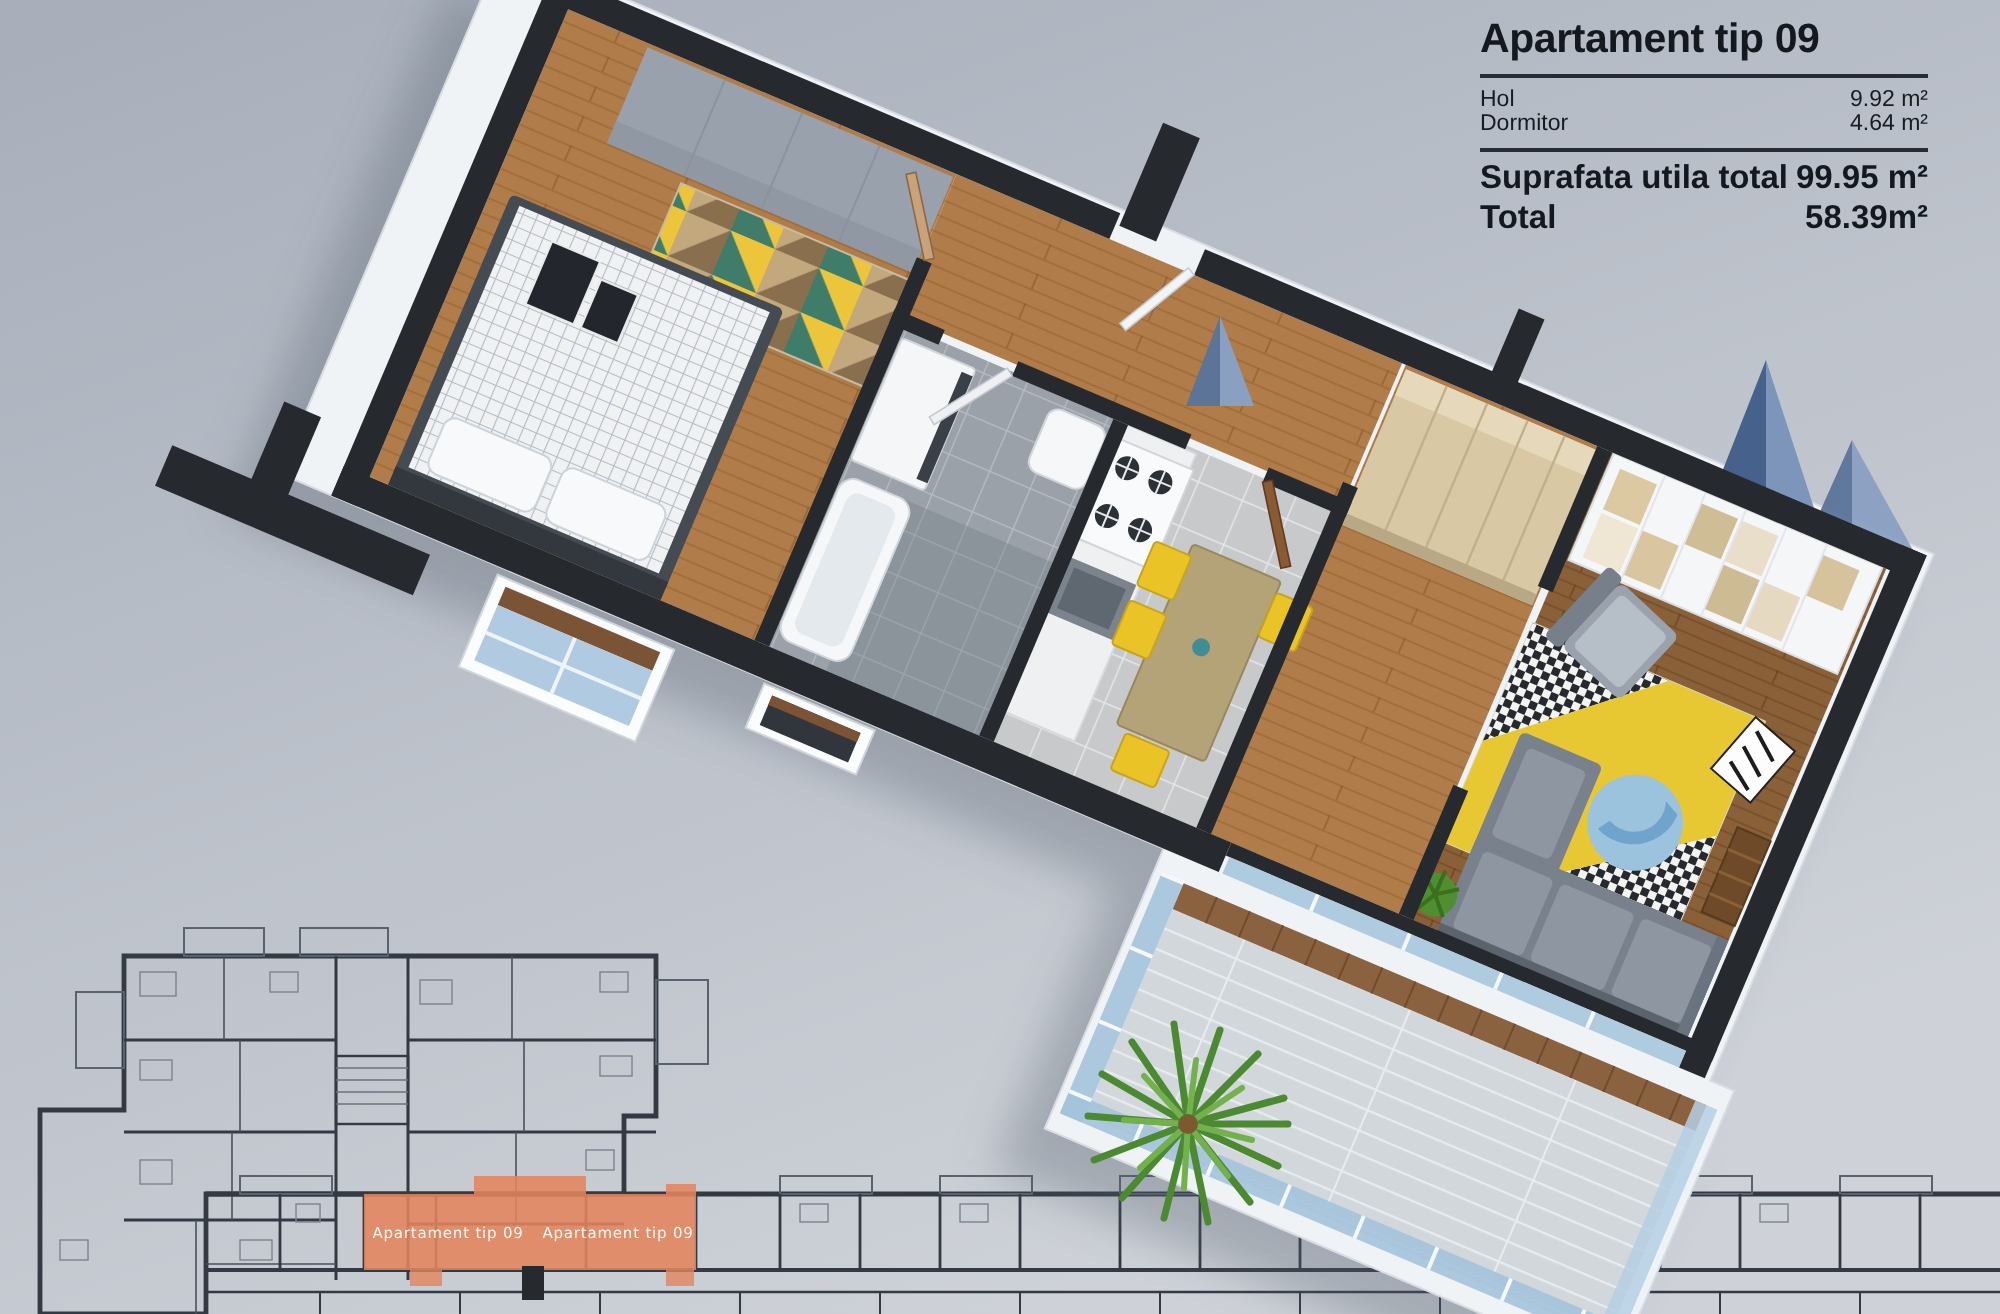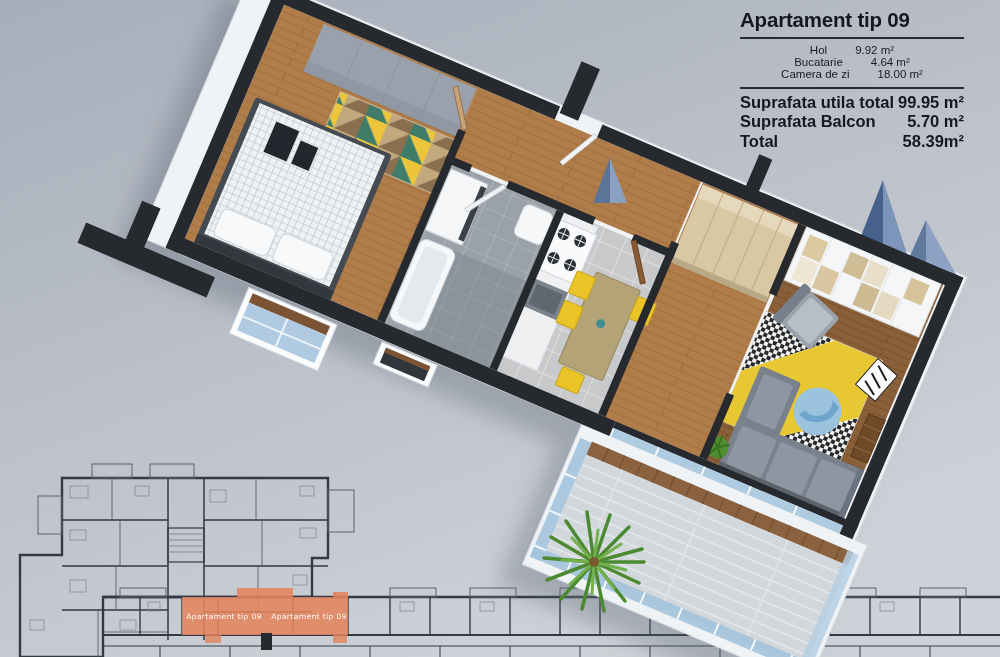--- a/index.html
+++ b/index.html
@@ -2,21 +2,21 @@
 <html><head>
 <meta charset="utf-8">
 <style>
   html,body{margin:0;padding:0;background:#9aa1ad;}
   .stage{position:relative;width:1000px;height:657px;overflow:hidden;
          font-family:"Liberation Sans",sans-serif;}
   .stage svg{position:absolute;left:0;top:0;}
   .info-panel{position:absolute;left:740px;top:8px;width:224px;color:#14181f;}
   .ip-title{font-size:20.5px;font-weight:700;letter-spacing:-.2px;line-height:1.15;
             border-bottom:2px solid #272b33;padding-bottom:5px;margin-bottom:5px;}
-  .ip-row{display:flex;justify-content:center;font-size:11.5px;
+  .ip-row{display:flex;justify-content:space-between;font-size:11.5px;
           line-height:12.4px;color:#171b22;gap:28px;}
   .ip-totals{border-top:2px solid #272b33;margin-top:6px;padding-top:4px;}
   .ip-trow{display:flex;justify-content:space-between;font-size:16.5px;
            font-weight:700;line-height:19.5px;}
   .plan-label{font-family:"DejaVu Sans",sans-serif;font-size:7.5px;
               fill:rgba(255,255,255,.95);letter-spacing:.4px;}
 </style>
 </head>
 <body>
 
@@ -357,36 +357,28 @@
 </svg>
 
 <div class="info-panel">
   <div class="ip-title">Apartament tip 09</div>
   <div class="ip-rooms">
     <div class="ip-row">
       <span>Hol</span>
       <span>9.92 m²</span>
     </div>
     <div class="ip-row">
-      <span>Bucatarie</span>
+      <span>Dormitor</span>
       <span>4.64 m²</span>
-    </div>
-    <div class="ip-row">
-      <span>Camera de zi</span>
-      <span>18.00 m²</span>
     </div>
   </div>
   <div class="ip-totals">
     <div class="ip-trow">
       <span>Suprafata utila total</span>
       <span>99.95 m²</span>
     </div>
     <div class="ip-trow">
-      <span>Suprafata Balcon</span>
-      <span>5.70 m²</span>
-    </div>
-    <div class="ip-trow">
       <span>Total</span>
       <span>58.39m²</span>
     </div>
   </div>
 </div>
 </div>
 
 </body></html>

